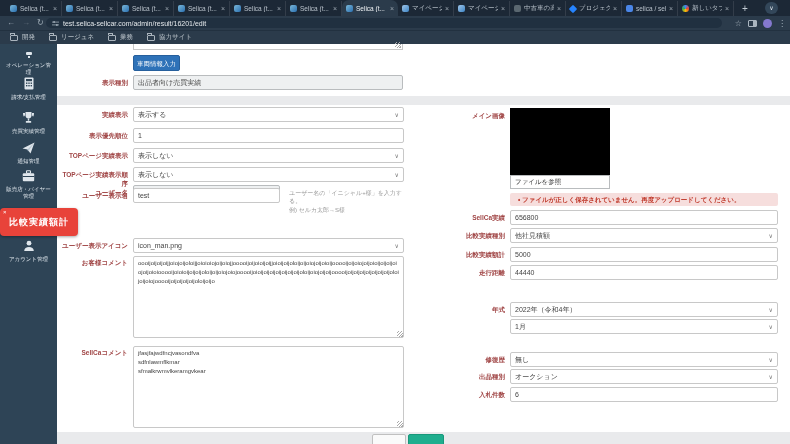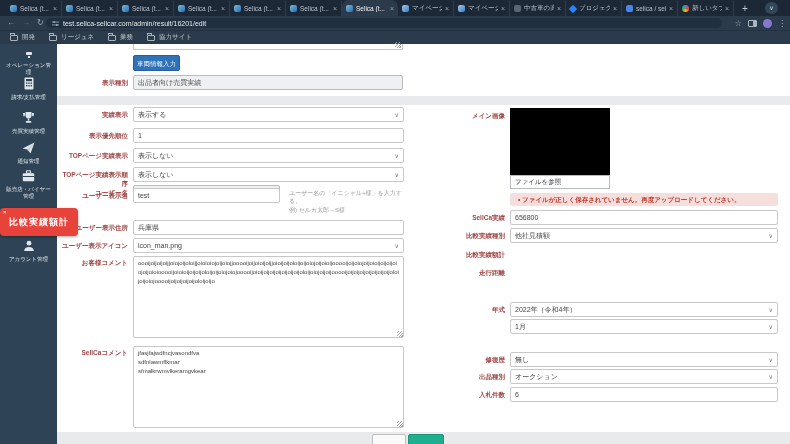--- a/index.html
+++ b/index.html
@@ -315,24 +315,20 @@
       <span class="flabel">ユーザー名</span>
       <div class="ctl short dinp">
           <span>テスト 12441</span>
         </div>
     </div>
     <div class="lrow" style="top:144px">
       <span class="flabel">ユーザー表示名</span>
       <input class="ctl short inp" value="test" style="">
       <div class="hint"><span>ユーザー名の「イニシャル+様」を入力する。</span><br><span>例) セルカ太郎→S様</span></div>
     </div>
-    <div class="lrow" style="top:176px">
-      <span class="flabel">ユーザー表示住所</span>
-      <input class="ctl inp" value="兵庫県" style="">
-    </div>
     <div class="lrow" style="top:194px">
       <span class="flabel">ユーザー表示アイコン</span>
       <div class="ctl sel">
           <span class="selv">icon_man.png</span>
           <span class="caret">∨</span>
         </div>
     </div>
     <div class="tarow" style="top:212px">
       <span class="flabel">お客様コメント</span>
       <textarea class="ta" style="">oooijoijoijoijjoiojoijoloijjoioioiojoijoiojjooooijoijoioijoijjoioijoijoloijoijoiojoijoioijooooijoijoiojoijoioijoijoijoiojoijoioiooooijoioioijoijoijoloijoijoiojoiojooooijoioijoijoijoijoijoijoijoloijoiojoijoijooooijoijoijoijoijoijoijoijoloijoijoiojooooijoijoijoijoijoloijoijo</textarea>
@@ -357,23 +353,25 @@
     </div>
     <div class="rrow" style="top:184px">
       <span class="flabel">比較実績種別</span>
       <div class="ctl sel">
           <span class="selv">他社見積額</span>
           <span class="caret">∨</span>
         </div>
     </div>
     <div class="rrow" style="top:203px">
       <span class="flabel">比較実績額計</span>
+      <input class="ctl inp" value="5000" style="">
     </div>
     <div class="rrow" style="top:221px">
       <span class="flabel">走行距離</span>
+      <input class="ctl inp" value="44440" style="">
     </div>
     <div class="rrow" style="top:258px">
       <span class="flabel">年式</span>
       <div class="ctl sel">
           <span class="selv">2022年（令和4年）</span>
           <span class="caret">∨</span>
         </div>
     </div>
     <div class="rrow" style="top:275px">
       <div class="ctl sel">

